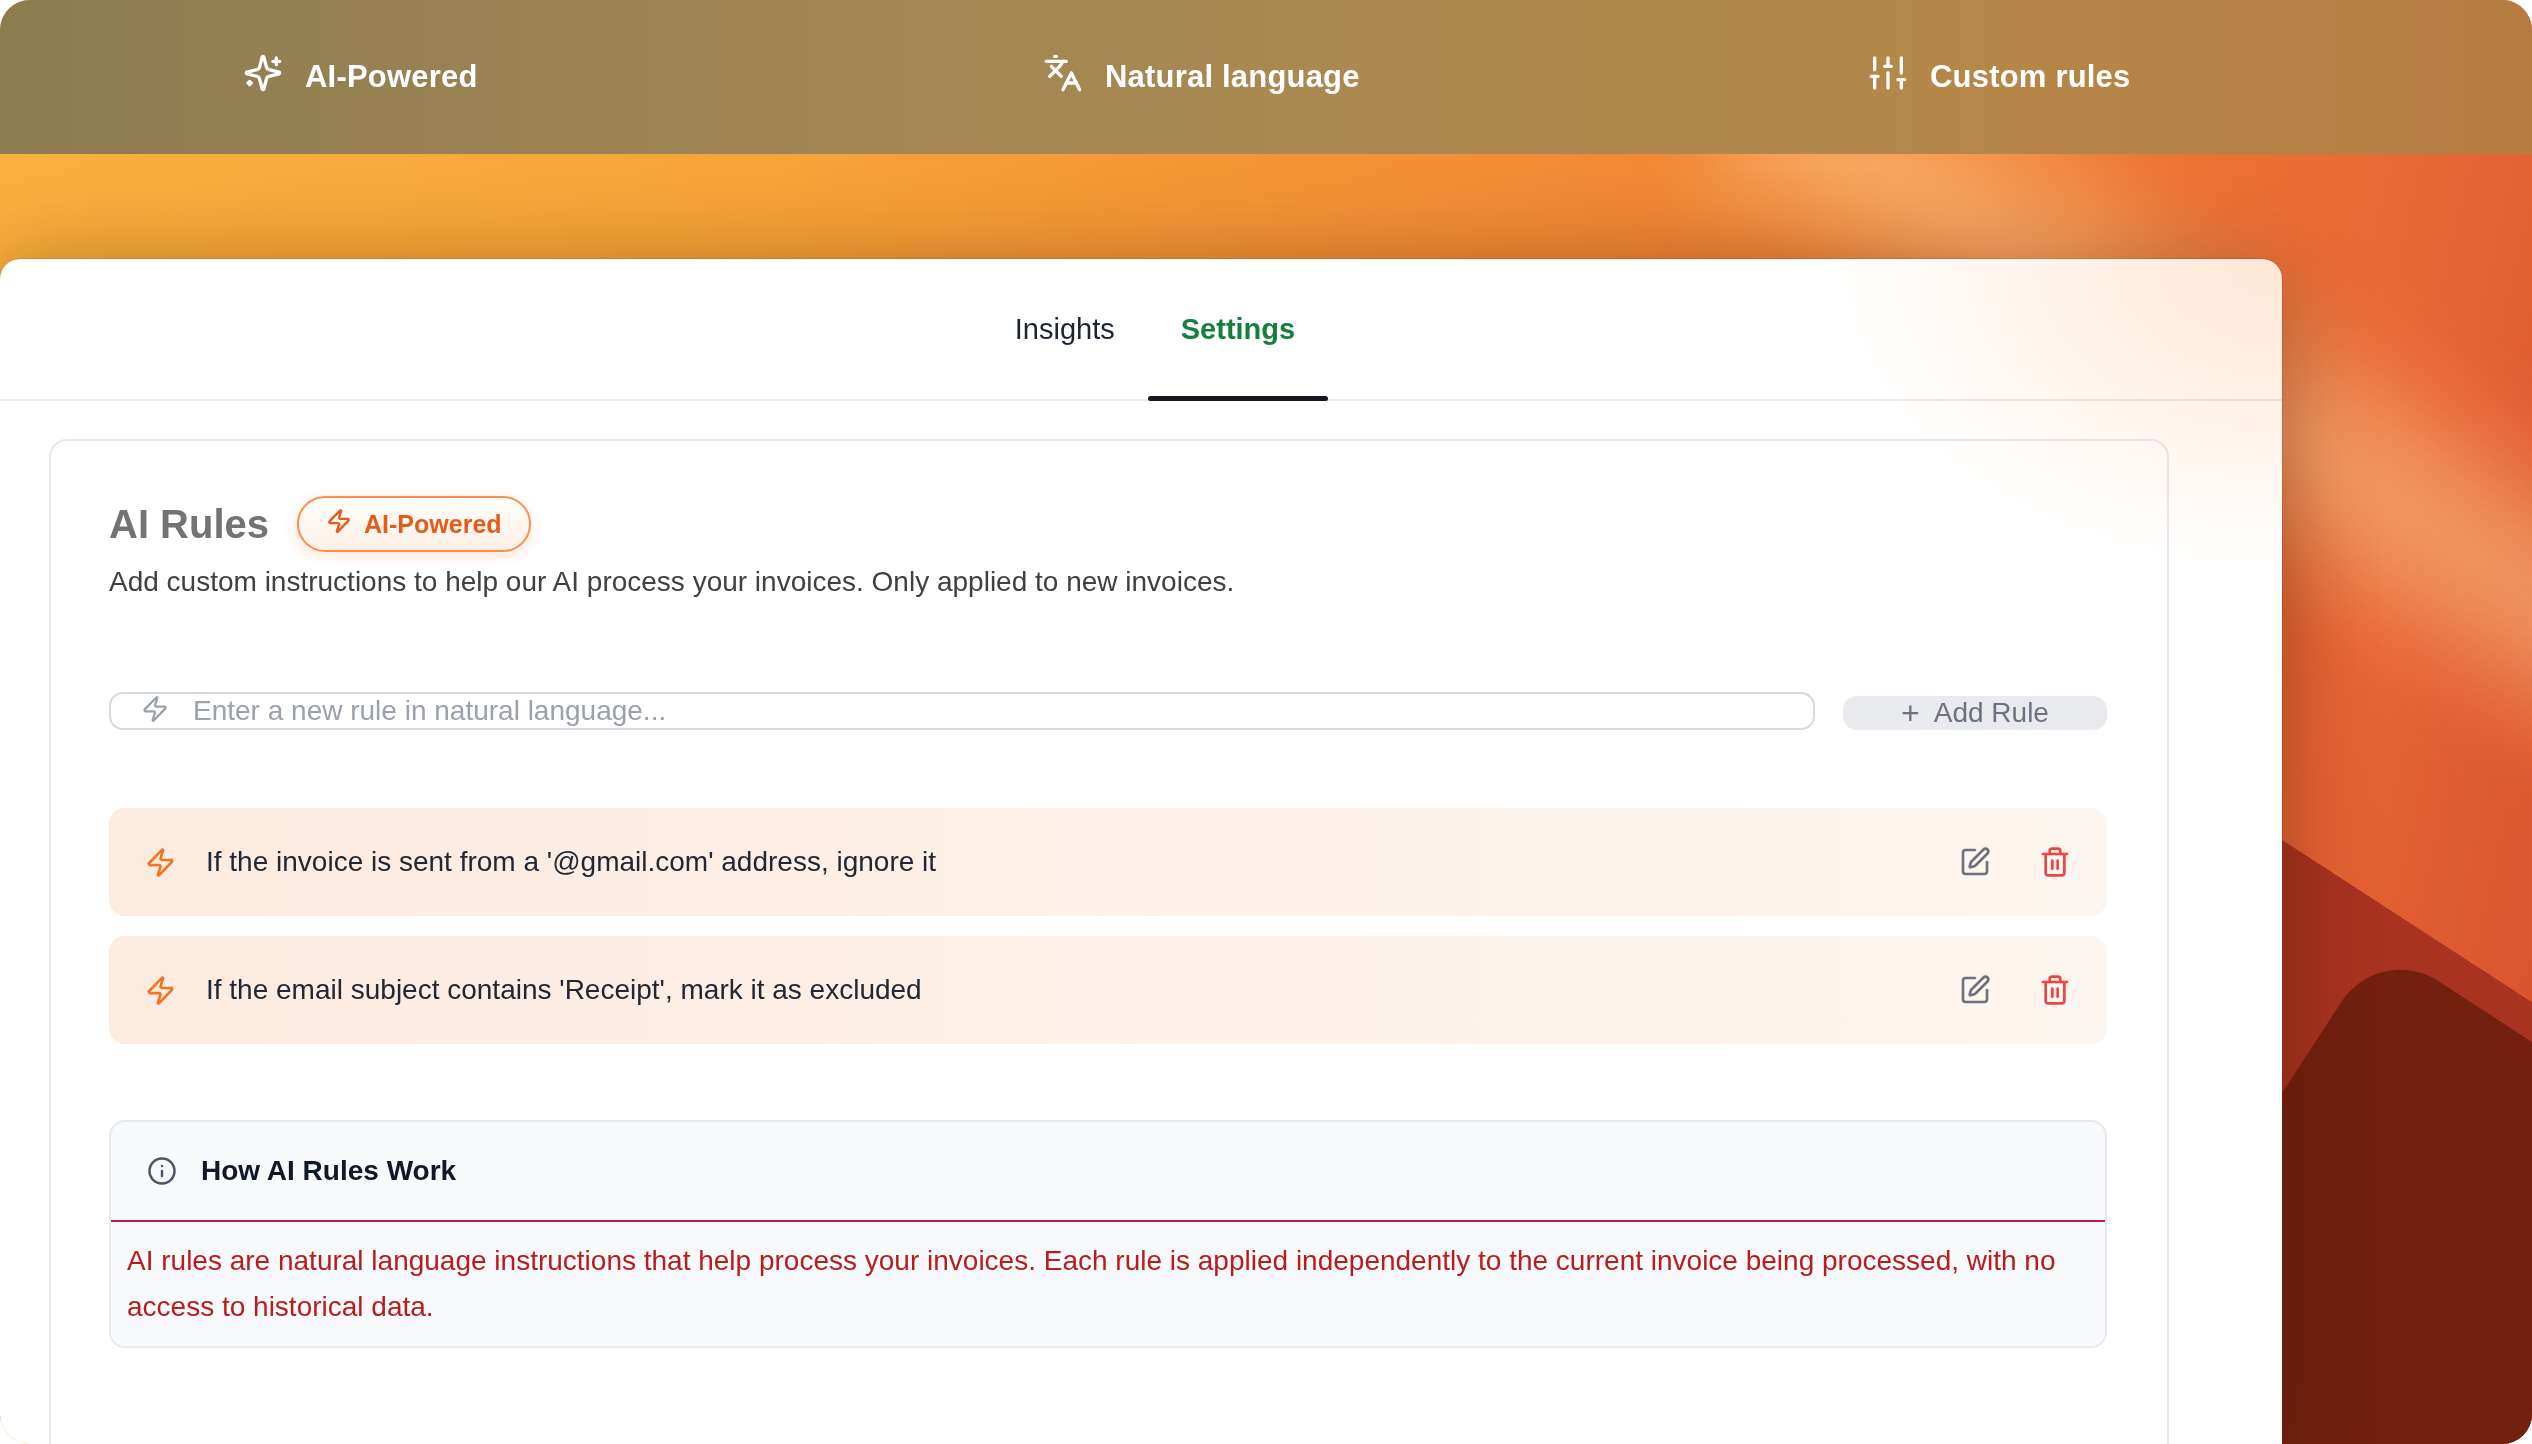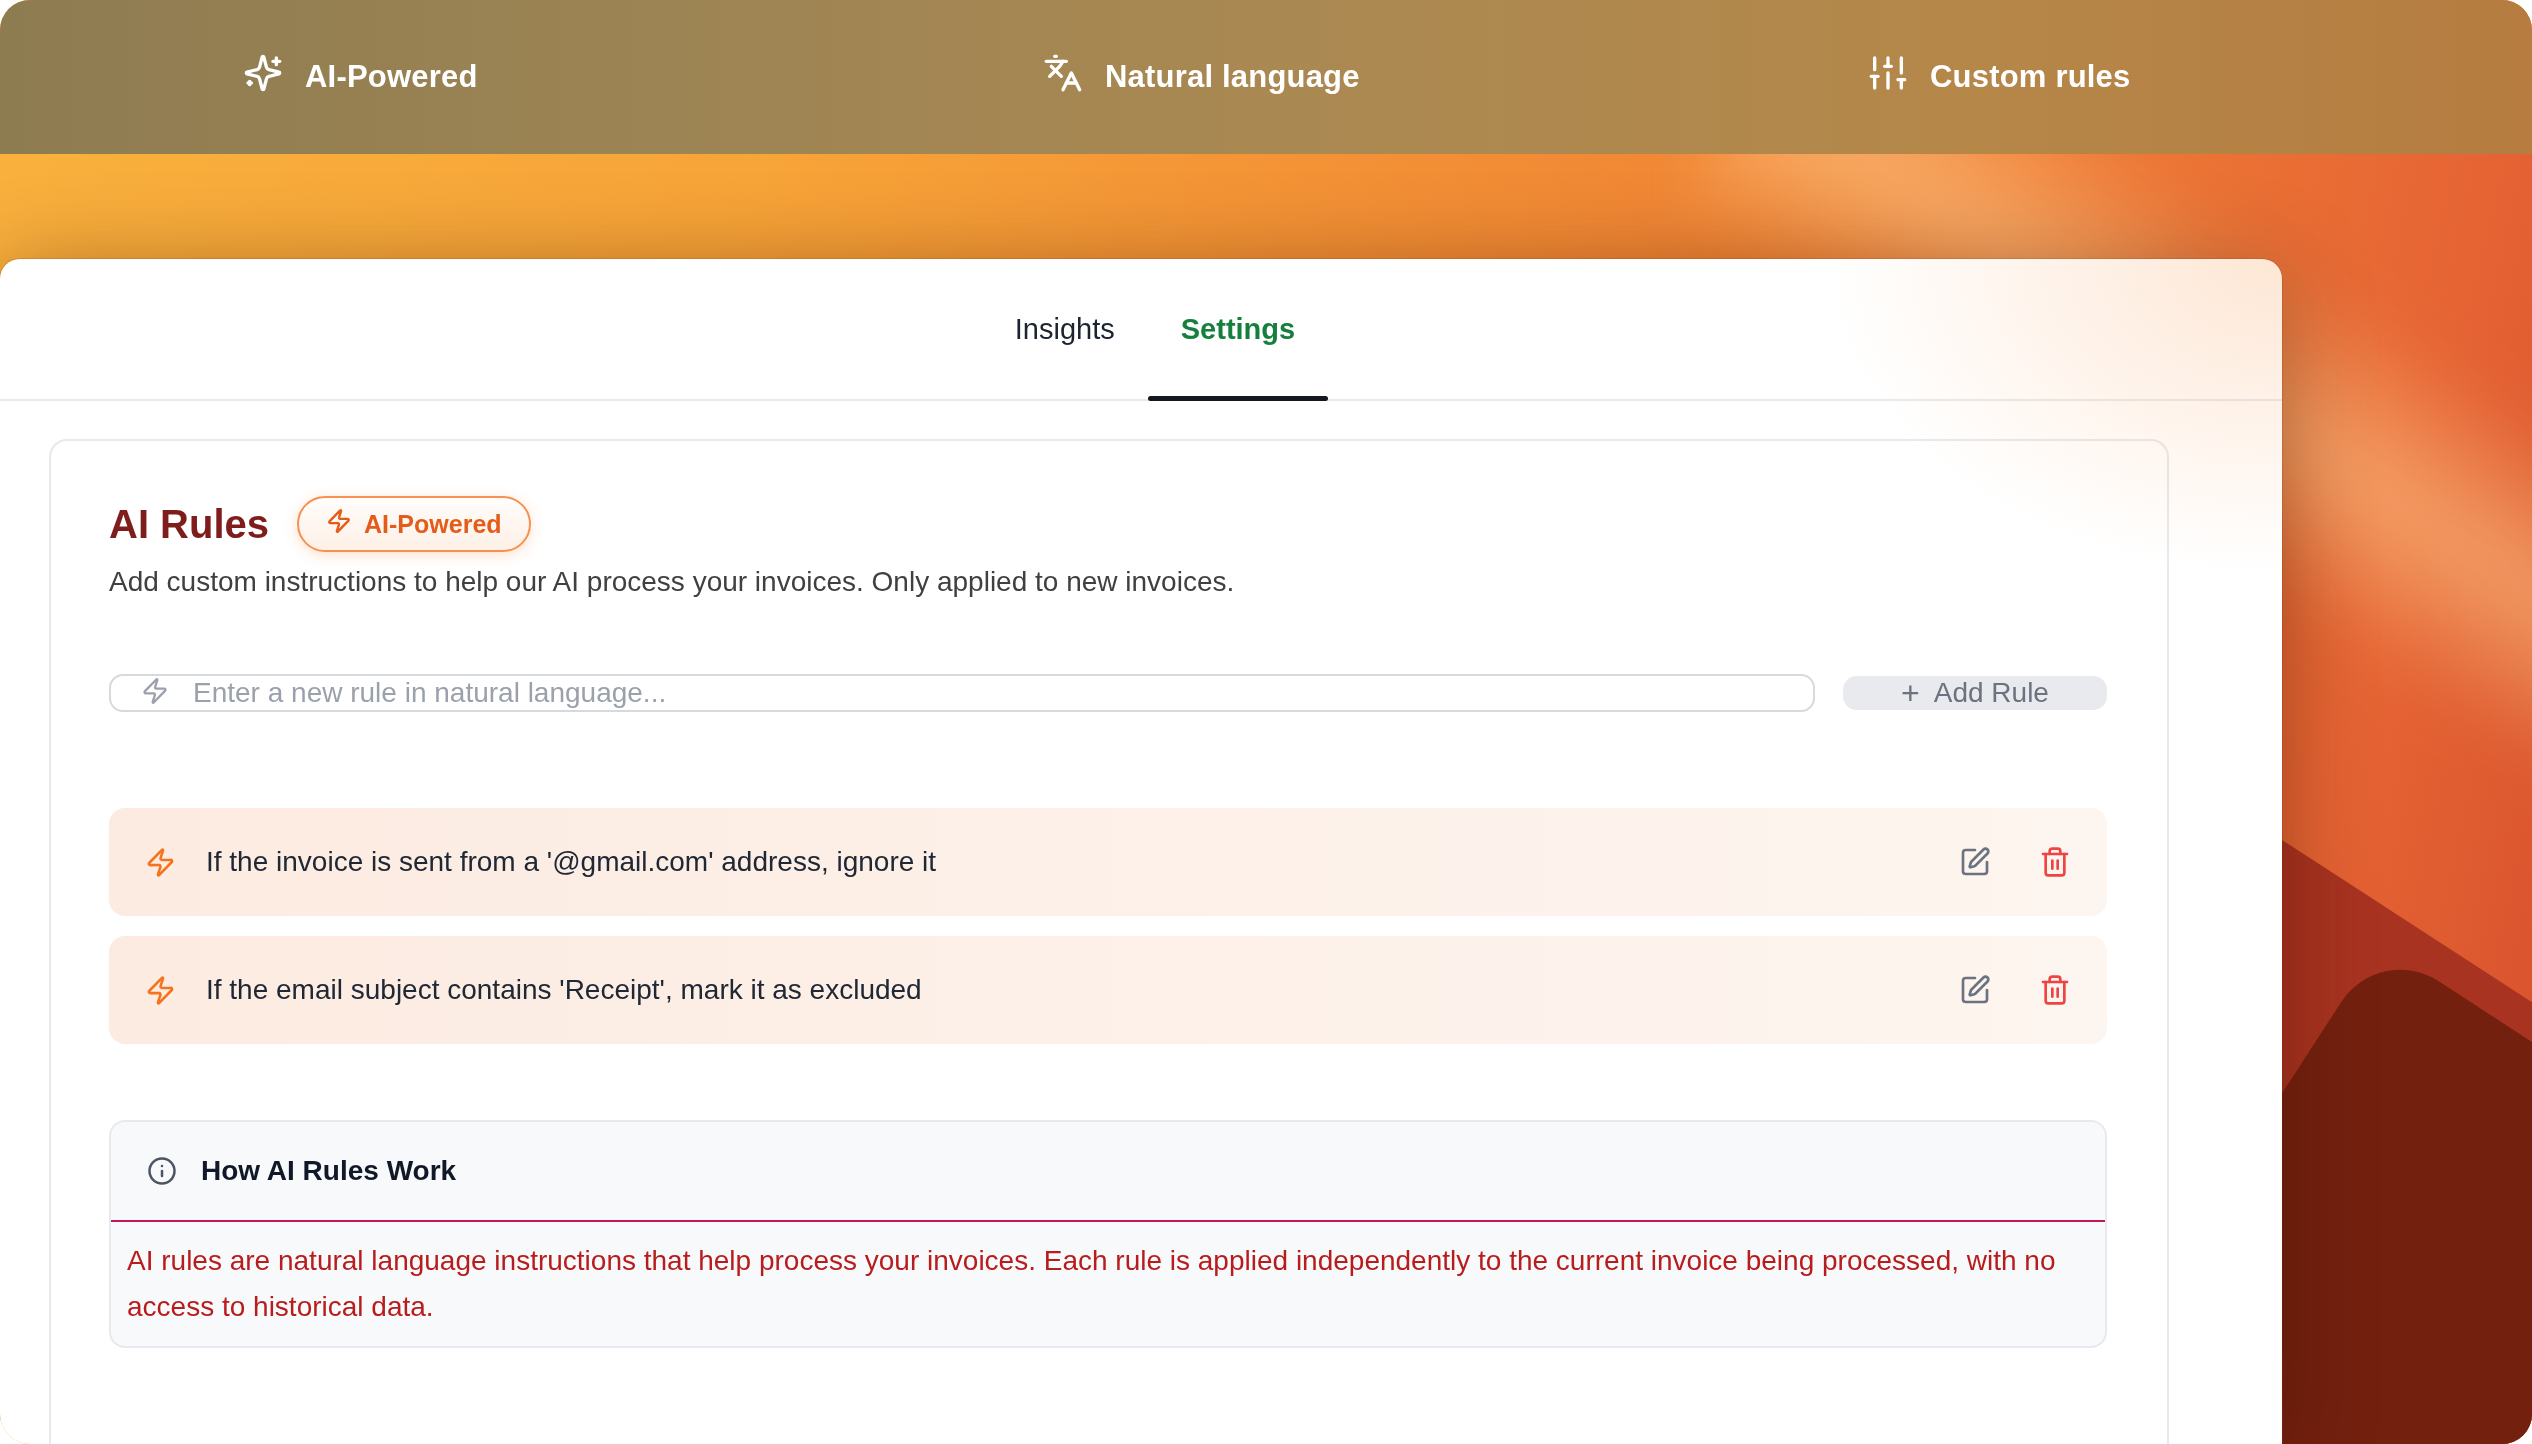--- a/index.html
+++ b/index.html
@@ -47,31 +47,31 @@
   .tab { position:relative; display:flex; align-items:center; padding:0 33px;
     font-size:29px; color:#1b2430; cursor:pointer; }
   .tab.active { font-weight:700; color:#15803d; }
   .tab.active::after { content:""; position:absolute; left:0; right:0; bottom:-2px; height:5px;
     background:#15181e; border-radius:3px; }
 
   .card { margin:38px 113px 0 49px; border:2px solid #e7e9ee; border-radius:18px;
     padding:55px 60px 160px 58px; background:#ffffff; }
 
   .title-row { display:flex; align-items:center; }
-  .page-title { font-size:40px; font-weight:700; color:#7f1d1d; }
+  .page-title { font-size:40px; font-weight:700; color:#737373; }
   .badge { display:inline-flex; align-items:center; gap:12px; margin-left:28px;
     padding:10px 27px; border:2px solid #f79053; border-radius:999px;
     background:linear-gradient(180deg,#fffdfb 0%,#fdf0e6 100%);
     box-shadow:0 3px 14px rgba(249,115,22,0.22);
     color:#e35c19; font-size:25px; font-weight:700; }
   .badge svg { width:26px; height:26px; }
 
   .description { margin-top:14px; font-size:28px; color:#404040; }
 
-  .input-row { margin-top:58px; display:flex; align-items:center; gap:28px; height:74px; }
+  .input-row { margin-top:58px; display:flex; align-items:flex-end; gap:28px; height:74px; }
   .rule-input-wrap { flex:1; display:flex; align-items:center; gap:22px;
     border:2px solid #d6dade; border-radius:14px; padding:0 30px; background:#fff; }
   .rule-input-wrap svg { width:28px; height:28px; color:#9aa1ab; flex:none; }
   .rule-input-wrap input { flex:1; border:none; outline:none; font-size:28px; color:#111827;
     font-family:"Liberation Sans", sans-serif; background:transparent; }
   .rule-input-wrap input::placeholder { color:#9aa1ab; }
   .add-btn { width:264px; display:flex; align-items:center; justify-content:center; gap:14px;
     background:#e8eaed; color:#6b7280; font-size:28px; font-weight:500; border:none;
     border-radius:14px; font-family:"Liberation Sans", sans-serif; cursor:pointer; }
   .add-plus { font-size:32px; font-weight:400; line-height:1; }

